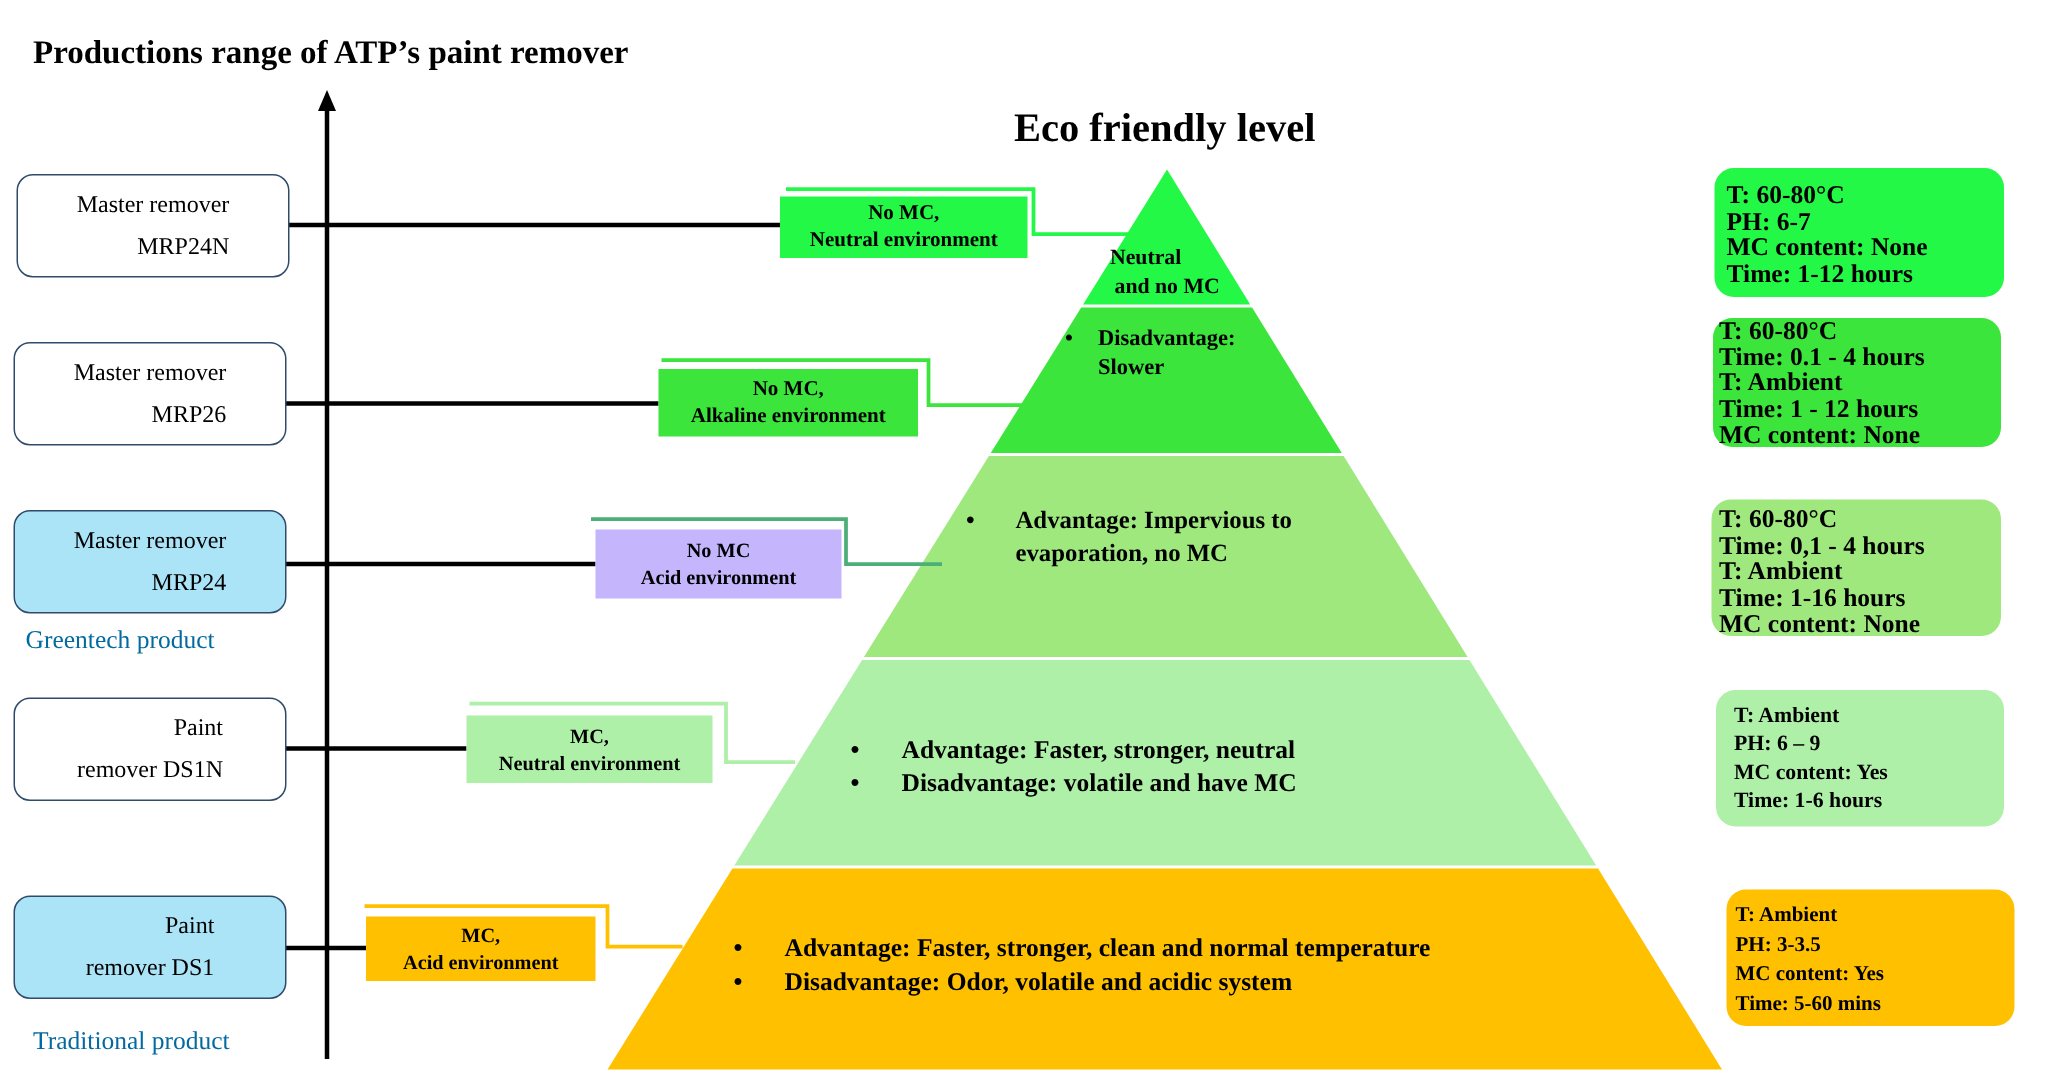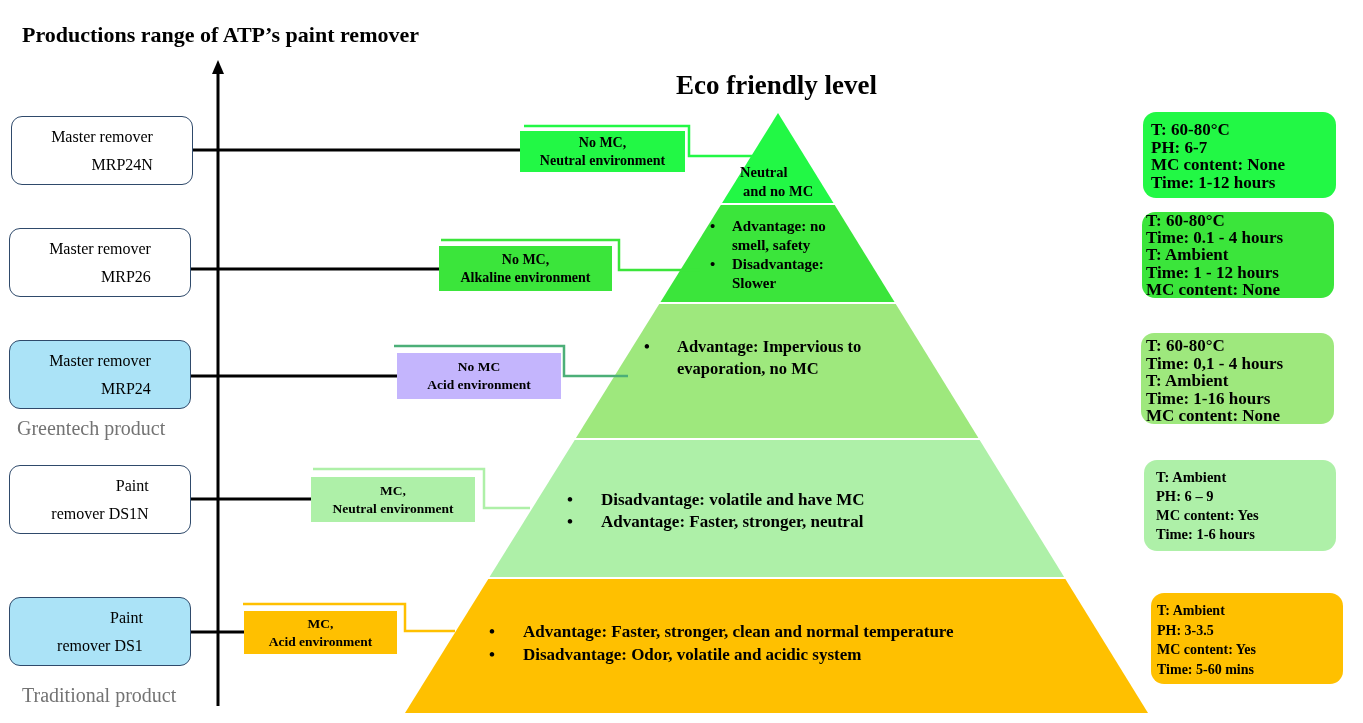--- a/index.html
+++ b/index.html
@@ -7,21 +7,21 @@
          font-family: "Liberation Serif", "DejaVu Serif", serif; color: #000; }
   .abs { position: absolute; }
   #main-title { left: 22px; top: 22px; font-size: 22px; font-weight: bold; white-space: nowrap; }
   #eco-title { left: 676px; top: 70px; font-size: 27px; font-weight: bold; white-space: nowrap; }
   svg#canvas { position: absolute; left: 0; top: 0; }
   .product { position: absolute; box-sizing: border-box; border: 1.5px solid #2f4a6b; border-radius: 11px;
              background: #fff; font-size: 16px; line-height: 28px; text-align: right;
              display: flex; align-items: center; justify-content: center; }
   .product.hl { background: #abe3f7; }
   .product span { display: block; }
-  .tag-red { position: absolute; color: #737373; font-size: 20px; white-space: nowrap; }
+  .tag-red { position: absolute; color: #0369a1; font-size: 17px; white-space: nowrap; }
   .env { position: absolute; box-sizing: border-box; font-weight: bold; font-size: 14px; line-height: 18px;
          text-align: center; display: flex; flex-direction: column; justify-content: center; font-family: Liberation Serif, serif; }
   .tier-text { position: absolute; font-weight: bold; font-size: 16px; line-height: 20px; }
   .tier-text ul { margin: 0; padding-left: 0; list-style: none; }
   .tier-text li { position: relative; padding-left: 26px; }
   .tier-text li::before { content: "•"; position: absolute; left: 4px; top: 0; }
   .info { position: absolute; box-sizing: border-box; border-radius: 13px; font-weight: bold;
           font-size: 17px; line-height: 17.5px; padding: 7px 8px; white-space: nowrap; }
   .info span { display: block; }
 </style>
@@ -122,33 +122,32 @@
   <span>MC,</span>
   <span>Acid environment</span>
 </div>
 
 <div class="tier-text" style="left:740px;top:163px;font-size:14.5px;line-height:19px;">
   <div>Neutral</div>
   <div style="padding-left:3px">and no MC</div>
 </div>
 <div class="tier-text" style="left:706px;top:217px;width:150px;font-size:15px;line-height:19px;">
   <ul>
-    <li>Advantage: no smell, safety</li>
     <li>Disadvantage: Slower</li>
   </ul>
 </div>
 <div class="tier-text" style="left:640px;top:336px;width:300px;font-size:16.5px;line-height:22px;">
   <ul>
     <li style="padding-left:37px">Advantage: Impervious to evaporation, no MC</li>
   </ul>
 </div>
 <div class="tier-text" style="left:563px;top:489px;width:380px;font-size:17px;line-height:22px;">
   <ul>
+    <li style="padding-left:38px">Advantage: Faster, stronger, neutral</li>
     <li style="padding-left:38px">Disadvantage: volatile and have MC</li>
-    <li style="padding-left:38px">Advantage: Faster, stronger, neutral</li>
   </ul>
 </div>
 <div class="tier-text" style="left:485px;top:620px;width:580px;font-size:17px;line-height:23px;">
   <ul>
     <li style="padding-left:38px">Advantage: Faster, stronger, clean and normal temperature</li>
     <li style="padding-left:38px">Disadvantage: Odor, volatile and acidic system</li>
   </ul>
 </div>
 
 <div class="info" style="left:1143px;top:112px;width:193px;height:86px;background:#22f845;padding-top:9px;">

